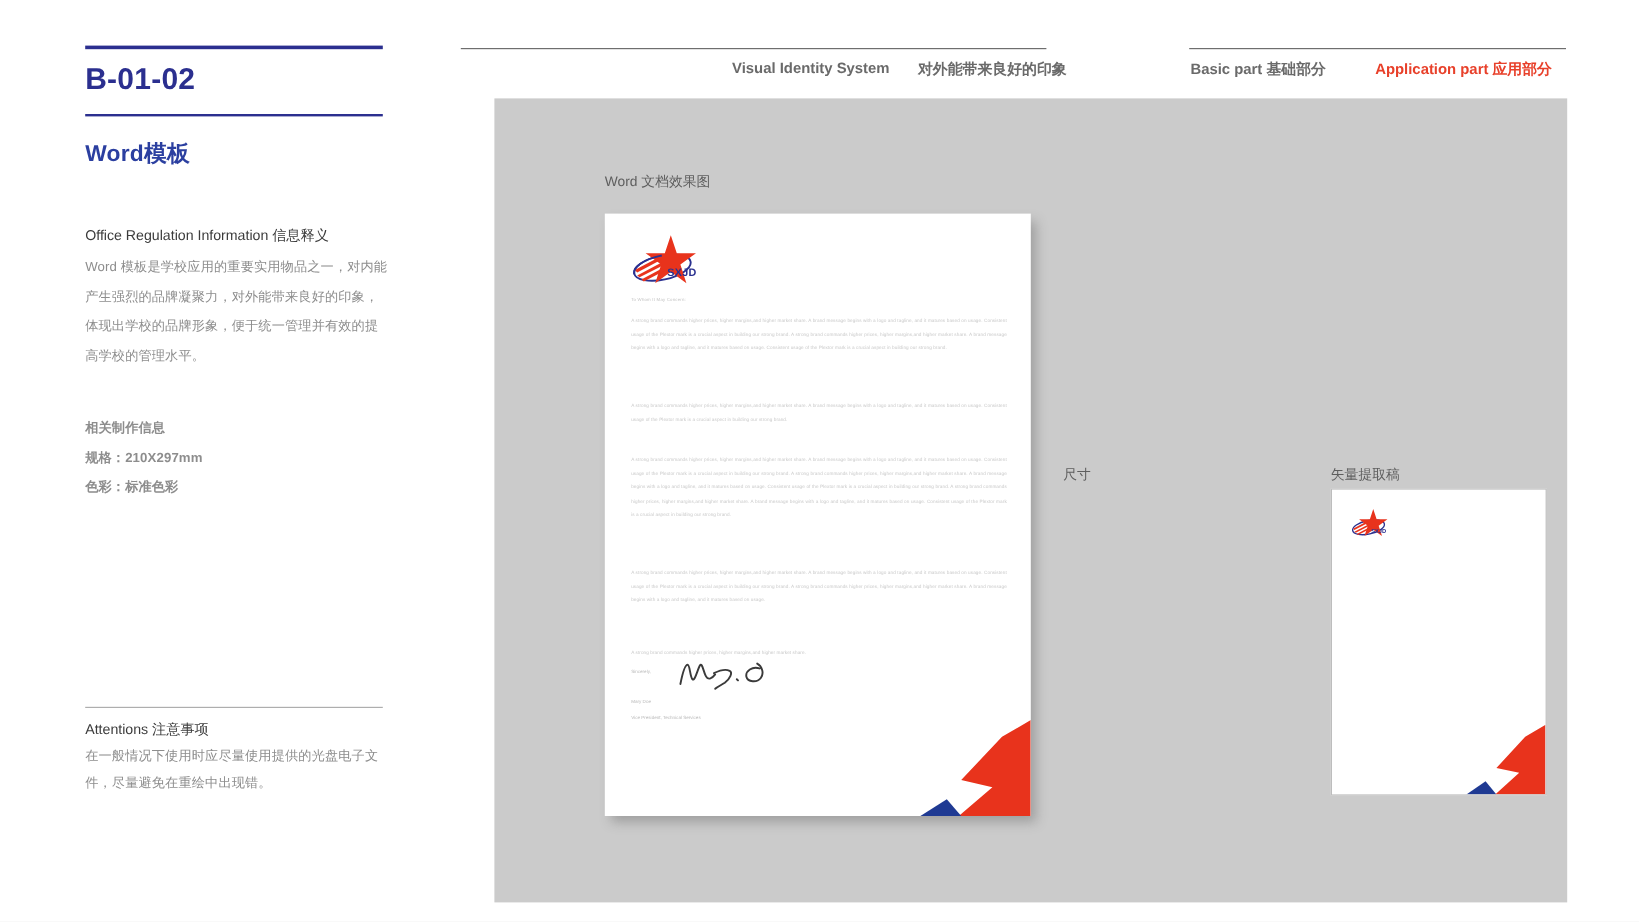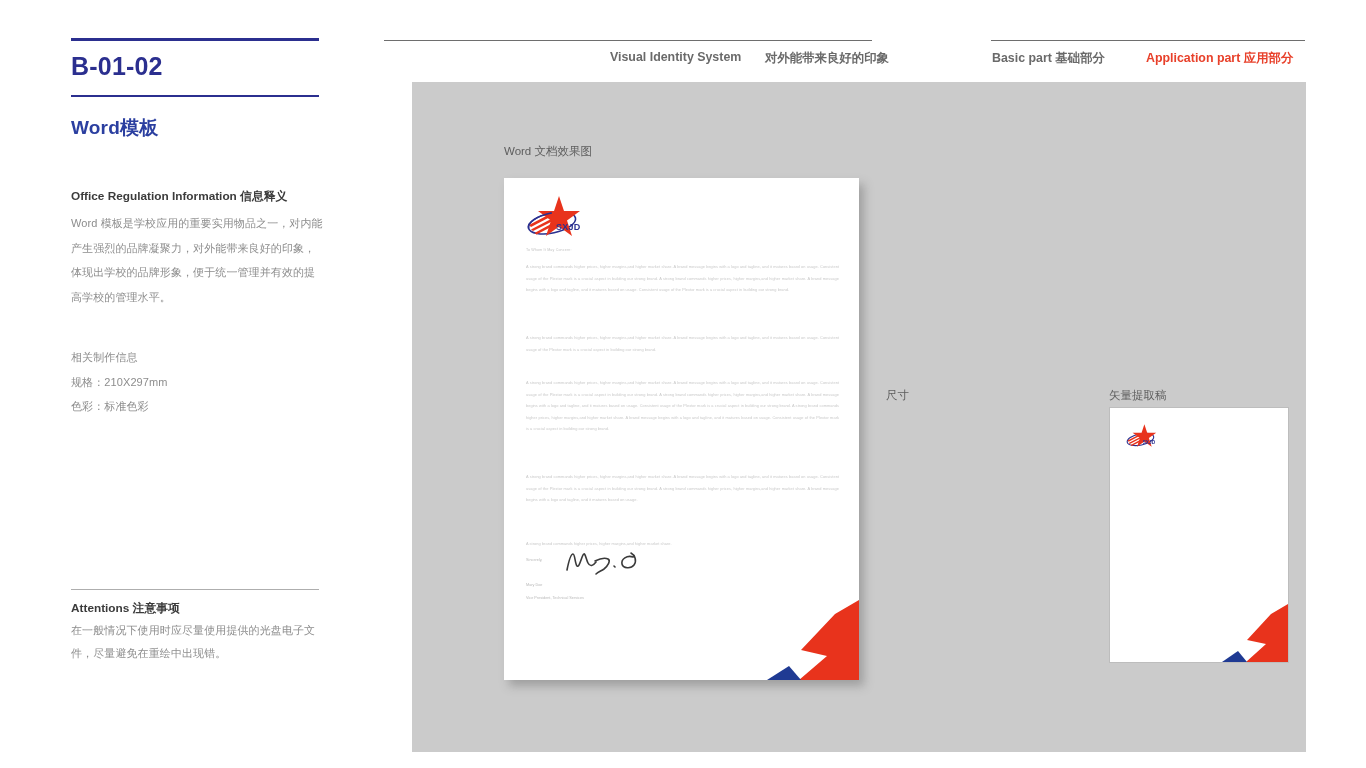--- a/index.html
+++ b/index.html
@@ -26,30 +26,30 @@
     position:absolute; left:0; top:95px; width:248px; height:1.6px;
     background:#2b2f8f;
   }
   .sub-title {
     position:absolute; left:0; top:115px; width:248px;
     font-size:19px; font-weight:bold; color:#2b3fa0; letter-spacing:.2px;
   }
 
   .sec-head {
     position:absolute; left:0; width:252px;
-    font-size:11.8px; font-weight:bold; color:#3b3b3b;
+    font-size:11.8px; font-weight:normal; color:#3b3b3b;
   }
   .sec-body {
     position:absolute; left:0; width:252px;
     font-size:11px; color:#8d8d8d; line-height:2.24;
     letter-spacing:.1px;
   }
   #info-head { top:189px; }
   #info-body { top:211px; }
-  #spec-body { top:345px; line-height:2.24; }
+  #spec-body { top:345px; line-height:2.24;font-weight:bold; }
 
   .rule-bottom {
     position:absolute; left:0; top:589px; width:248px; height:1.4px;
     background:#aeaeae;
   }
   #attn-head { top:601px; }
   #attn-body { top:619px; line-height:2.1; }
 
   
   .hdr-rule-l { position:absolute; left:384px; top:40px; width:488px; height:1.4px; background:#6e6e6e; }

